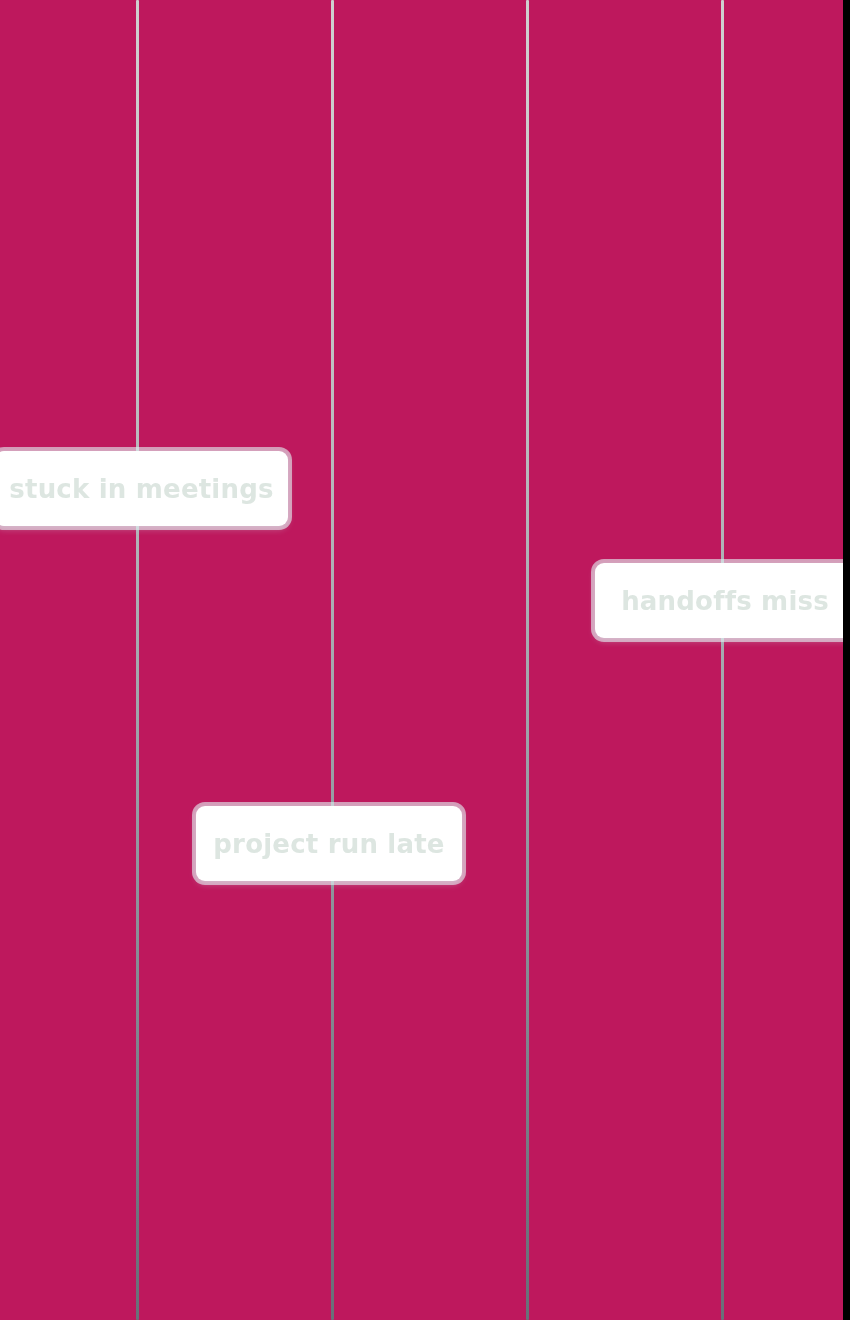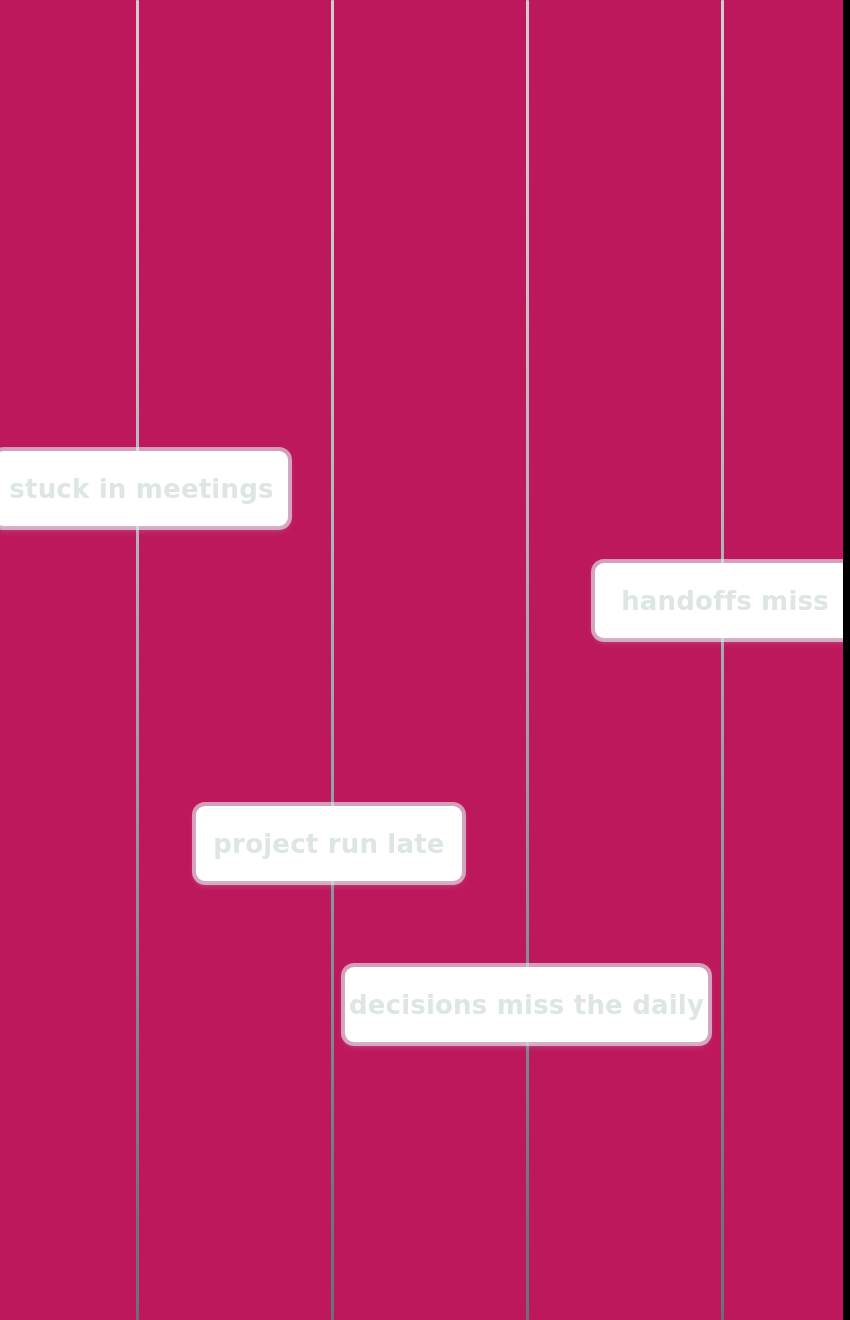--- a/index.html
+++ b/index.html
@@ -81,17 +81,14 @@
   </div>
 
   <div class="chip" style="left: 595px; top: 563px; width: 260px; height: 75px;">
     <span class="chip-label">handoffs miss</span>
   </div>
 
   <div class="chip" style="left: 196px; top: 766px; width: 266px; height: 75px; margin-top: 40px;">
     <span class="chip-label">project run late</span>
   </div>
 
-  <div class="chip" style="left: 345px; top: 967px; width: 363px; height: 75px;">
-    <span class="chip-label">decisions miss the daily</span>
-  </div>
 
 </div>
 
 </body></html>

